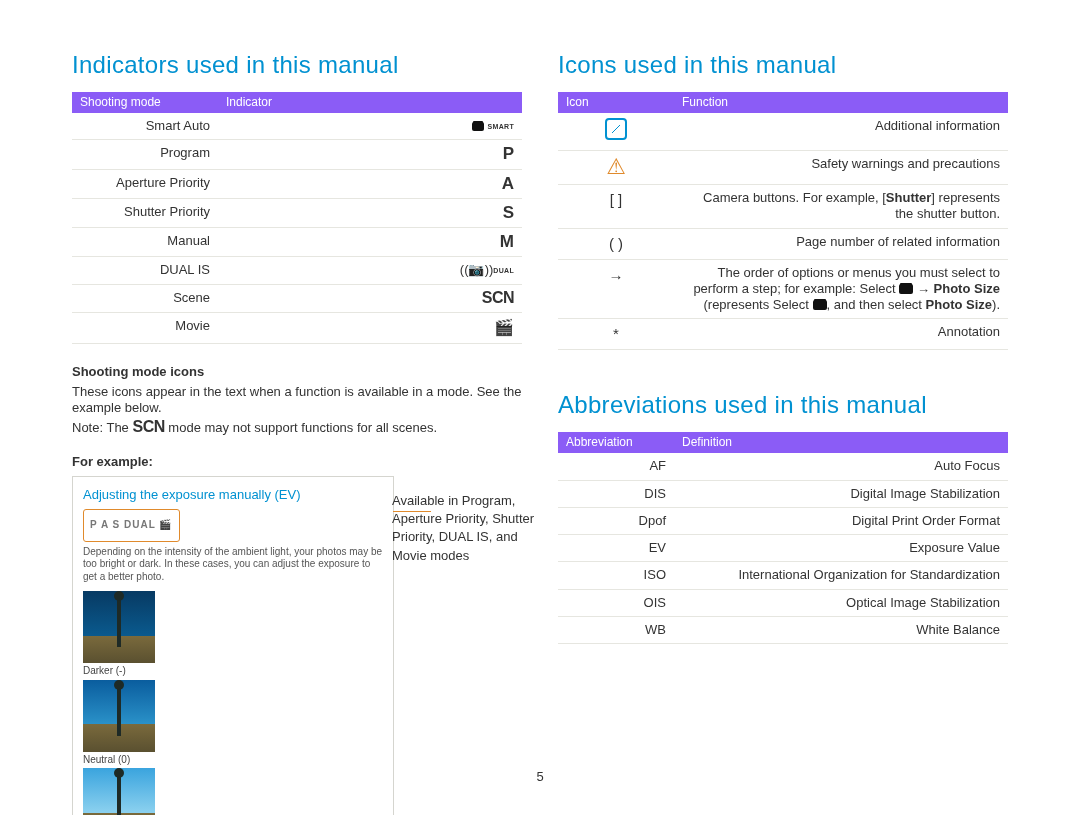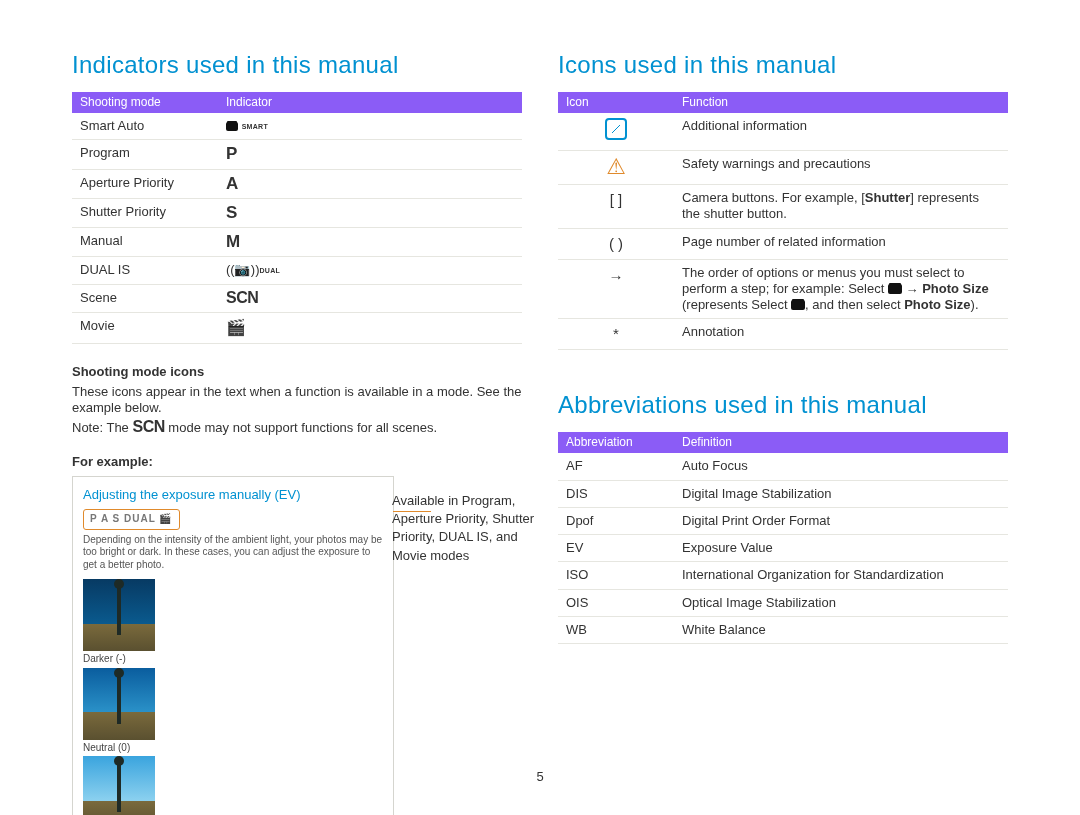--- a/index.html
+++ b/index.html
@@ -40,20 +40,21 @@
     text-align: left;
     font-weight: 400;
     font-size: 12px;
     padding: 3px 8px;
   }
   table.manual td {
     border-bottom: 1px solid #e6e6e0;
     padding: 5px 8px;
     vertical-align: top;
     font-size: 13px;
+    text-align: right;
   }
   table.manual td.iconcell {
     text-align: center;
     width: 90px;
     font-size: 16px;
   }
   .indicator {
     font-family: "Arial Black", Arial, sans-serif;
     font-weight: 900;
     font-size: 17px;
@@ -86,21 +87,21 @@
     padding: 10px 10px 8px;
     margin-top: 6px;
     position: relative;
     width: 300px;
   }
   .example-title { color: #0191d1; font-size: 13px; margin-bottom: 6px; font-weight: 400; }
   .mode-strip {
     border: 1.5px solid #e08a2c;
     border-radius: 3px;
     display: inline-block;
-    padding: 3px 6px;
+    padding: 9px 6px;
     font-family: "Arial Black", Arial, sans-serif;
     font-weight: 900;
     font-size: 10px;
     letter-spacing: 1px;
     color: #777;
   }
   .ex-small { font-size: 10px; color: #555; margin: 4px 0 8px; line-height: 1.25; }
   .thumbs { display: flex; gap: 2px; flex-direction: column; }
   .thumb { width: 72px; }
   .thumb .img {

